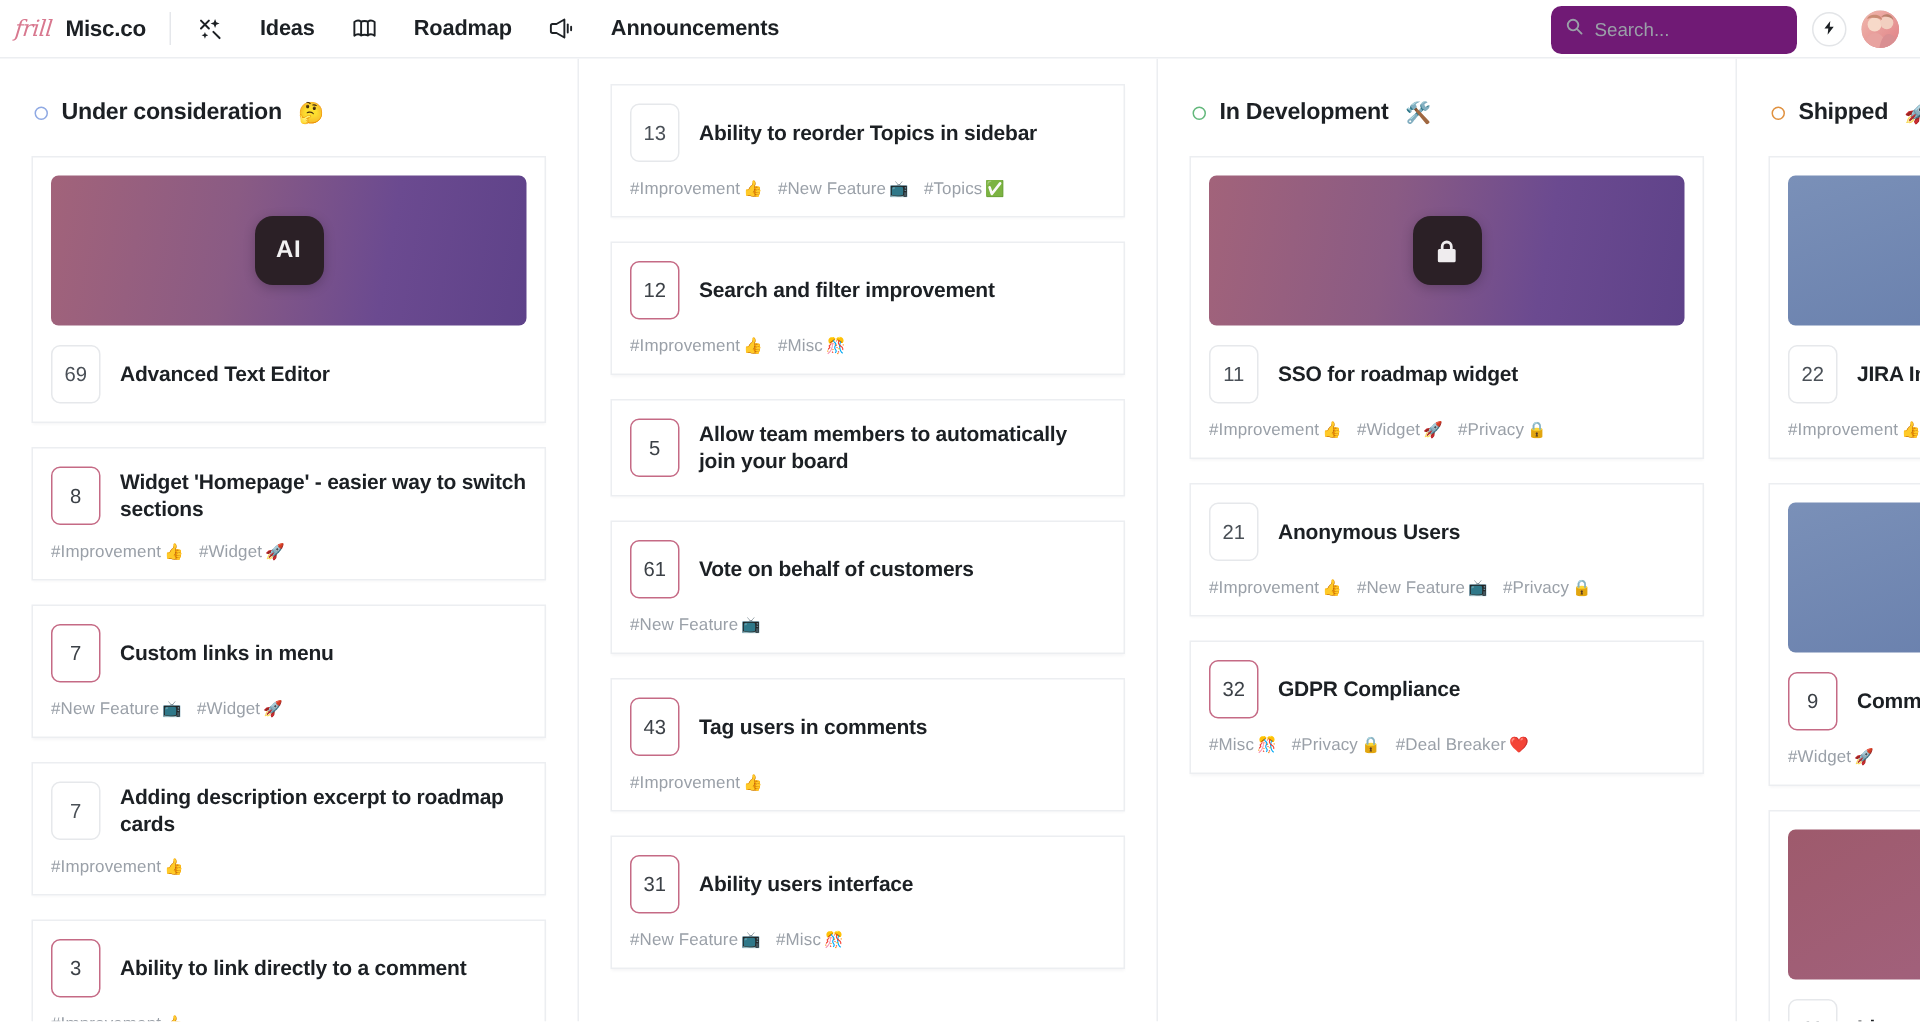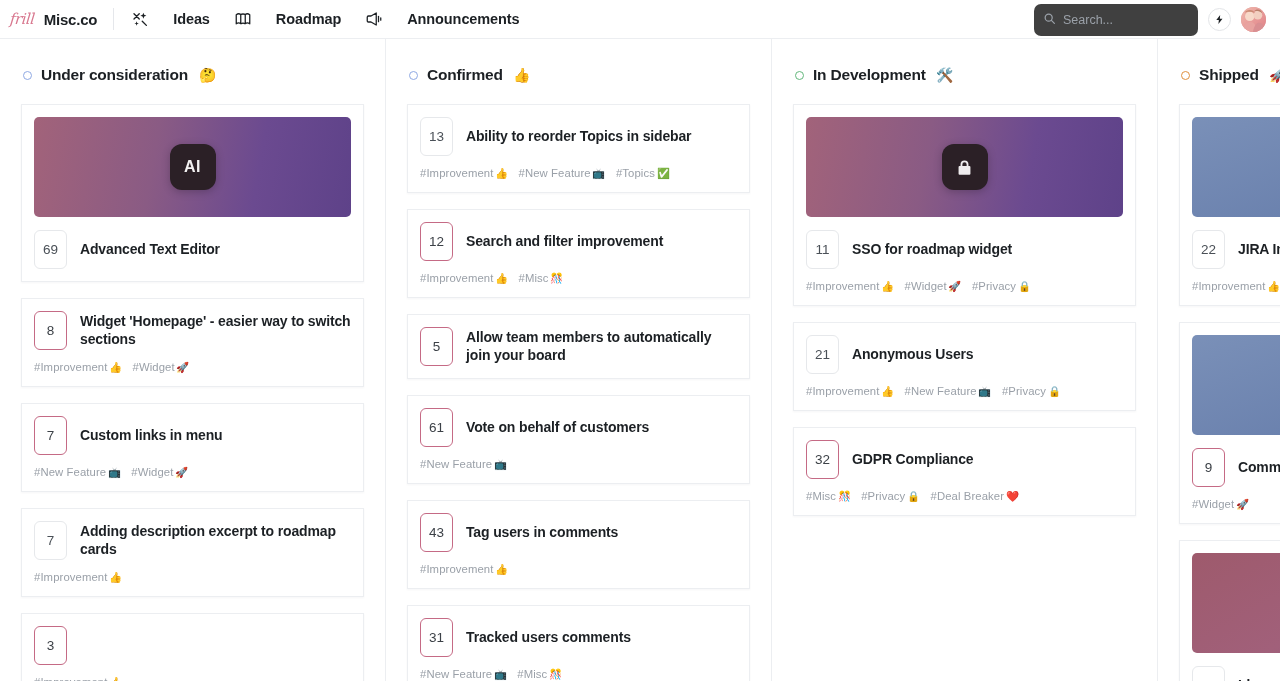--- a/index.html
+++ b/index.html
@@ -73,21 +73,21 @@
     right: 14px;
     top: 0;
     height: 39px;
     display: flex;
     align-items: center;
     gap: 10px;
   }
   .search-box {
     width: 164px;
     height: 27px;
-    background: #404040;
+    background: #701a75;
     border-radius: 7px;
     display: flex;
     align-items: center;
     gap: 7px;
     padding: 16px 9px;
     cursor: text;
   }
   .search-ico { width: 13px; height: 13px; color: #9aa0a8; flex: 0 0 auto; }
   .search-text {
     font-size: 12.5px;
@@ -381,33 +381,29 @@
             <div class="votes">7</div>
             <div class="card-title">Adding description excerpt to roadmap cards</div>
           </div>
           <div class="tags">
             <span class="tag"><span>#Improvement</span><span class="emj">👍</span></span>
           </div>
         </div>
         <div class="card">
           <div class="card-main">
             <div class="votes voted">3</div>
+            <div class="card-title">Ability to link directly to a comment</div>
           </div>
           <div class="tags">
             <span class="tag"><span>#Improvement</span><span class="emj">👍</span></span>
           </div>
         </div>
       </div>
     </div>
     <div class="column">
-      <div class="col-head">
-        <span class="col-dot blue"></span>
-        <span class="col-title">Confirmed</span>
-        <span class="col-emoji">👍</span>
-      </div>
       <div class="cards">
         <div class="card">
           <div class="card-main">
             <div class="votes">13</div>
             <div class="card-title">Ability to reorder Topics in sidebar</div>
           </div>
           <div class="tags">
             <span class="tag"><span>#Improvement</span><span class="emj">👍</span></span>
             <span class="tag"><span>#New Feature</span><span class="emj">📺</span></span>
             <span class="tag"><span>#Topics</span><span class="emj">✅</span></span>
@@ -443,21 +439,21 @@
             <div class="votes voted">43</div>
             <div class="card-title">Tag users in comments</div>
           </div>
           <div class="tags">
             <span class="tag"><span>#Improvement</span><span class="emj">👍</span></span>
           </div>
         </div>
         <div class="card">
           <div class="card-main">
             <div class="votes voted">31</div>
-            <div class="card-title">Tracked users comments</div>
+            <div class="card-title">Ability users interface</div>
           </div>
           <div class="tags">
             <span class="tag"><span>#New Feature</span><span class="emj">📺</span></span>
             <span class="tag"><span>#Misc</span><span class="emj">🎊</span></span>
           </div>
         </div>
       </div>
     </div>
     <div class="column">
       <div class="col-head">

